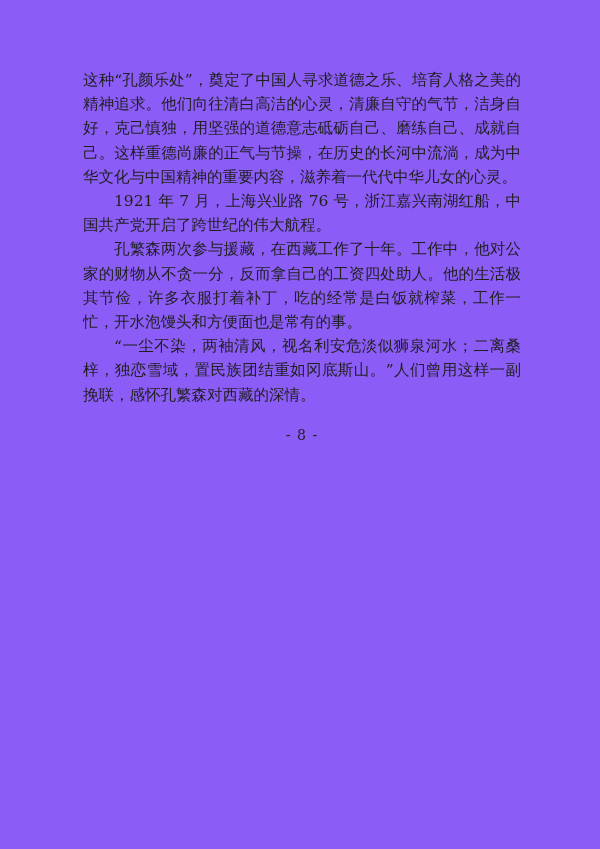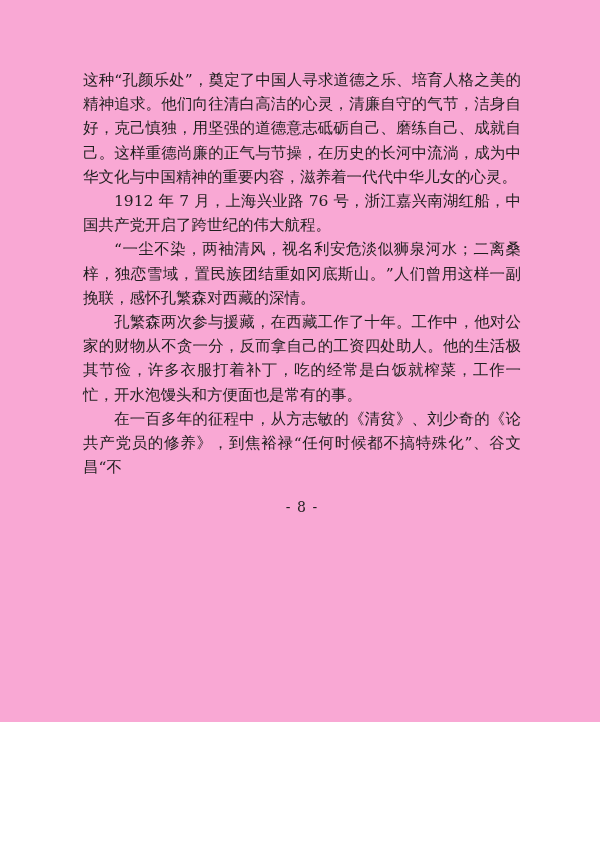--- a/index.html
+++ b/index.html
@@ -9,23 +9,23 @@
   body {
     width: 600px;
     height: 849px;
     background: #ffffff;
     font-family: "DejaVu Serif", "Liberation Serif", serif;
     overflow: hidden;
   }
   .page {
     box-sizing: border-box;
     width: 600px;
-    height: 722px;
+    height: 849px;
     padding: 68px 79px 0 83px;
-    background: #f9a8d4;
+    background: #8b5cf6;
   }
   .text-block {
     color: #1f1f1f;
     font-size: 15.5px;
     line-height: 24.2px;
     text-align: justify;
     text-justify: inter-character;
   }
   .text-block p {
     margin: 0;
@@ -42,19 +42,18 @@
     font-size: 14px;
     letter-spacing: 1px;
   }
 </style>
 </head>
 <body style="background: rgb(255, 255, 255);">
 
 <div class="page">
   <div class="text-block" style="color: rgb(31, 31, 31);">
     <p>这种“孔颜乐处”，奠定了中国人寻求道德之乐、培育人格之美的精神追求。他们向往清白高洁的心灵，清廉自守的气节，洁身自好，克己慎独，用坚强的道德意志砥砺自己、磨练自己、成就自己。这样重德尚廉的正气与节操，在历史的长河中流淌，成为中华文化与中国精神的重要内容，滋养着一代代中华儿女的心灵。</p>
-    <p class="indent">1912 年 7 月，上海兴业路 76 号，浙江嘉兴南湖红船，中国共产党开启了跨世纪的伟大航程。</p>
+    <p class="indent">1921 年 7 月，上海兴业路 76 号，浙江嘉兴南湖红船，中国共产党开启了跨世纪的伟大航程。</p>
+    <p class="indent">孔繁森两次参与援藏，在西藏工作了十年。工作中，他对公家的财物从不贪一分，反而拿自己的工资四处助人。他的生活极其节俭，许多衣服打着补丁，吃的经常是白饭就榨菜，工作一忙，开水泡馒头和方便面也是常有的事。</p>
     <p class="indent">“一尘不染，两袖清风，视名利安危淡似狮泉河水；二离桑梓，独恋雪域，置民族团结重如冈底斯山。”人们曾用这样一副挽联，感怀孔繁森对西藏的深情。</p>
-    <p class="indent">孔繁森两次参与援藏，在西藏工作了十年。工作中，他对公家的财物从不贪一分，反而拿自己的工资四处助人。他的生活极其节俭，许多衣服打着补丁，吃的经常是白饭就榨菜，工作一忙，开水泡馒头和方便面也是常有的事。</p>
-    <p class="indent">在一百多年的征程中，从方志敏的《清贫》、刘少奇的《论共产党员的修养》，到焦裕禄“任何时候都不搞特殊化”、谷文昌“不</p>
   </div>
   <div class="footer">- 8 -</div>
 </div>
 
 </body></html>

